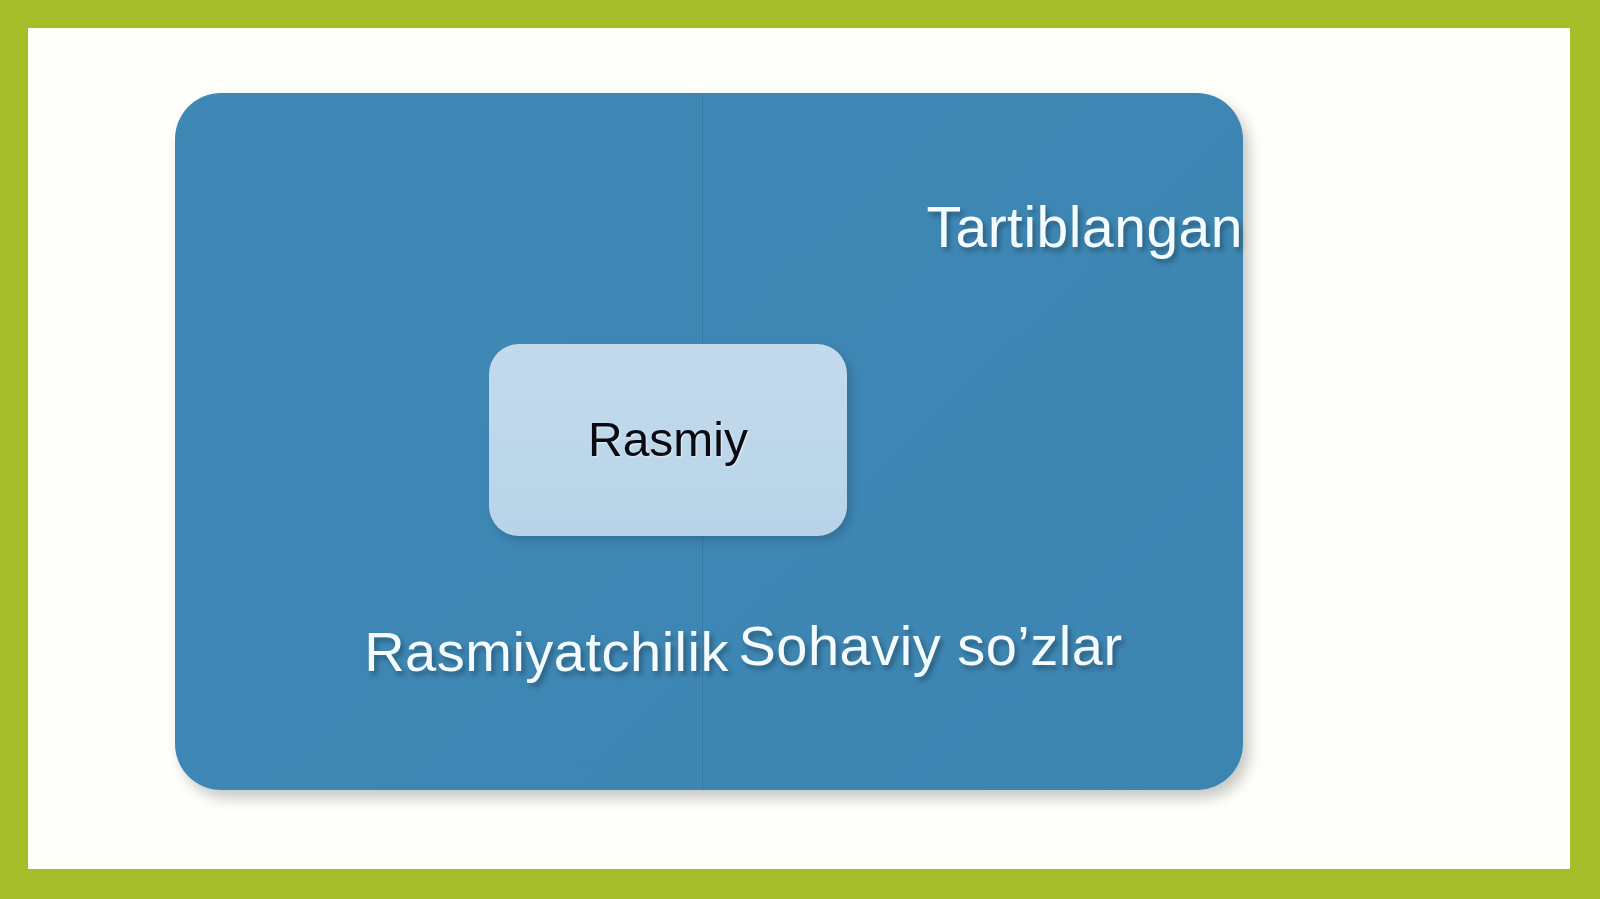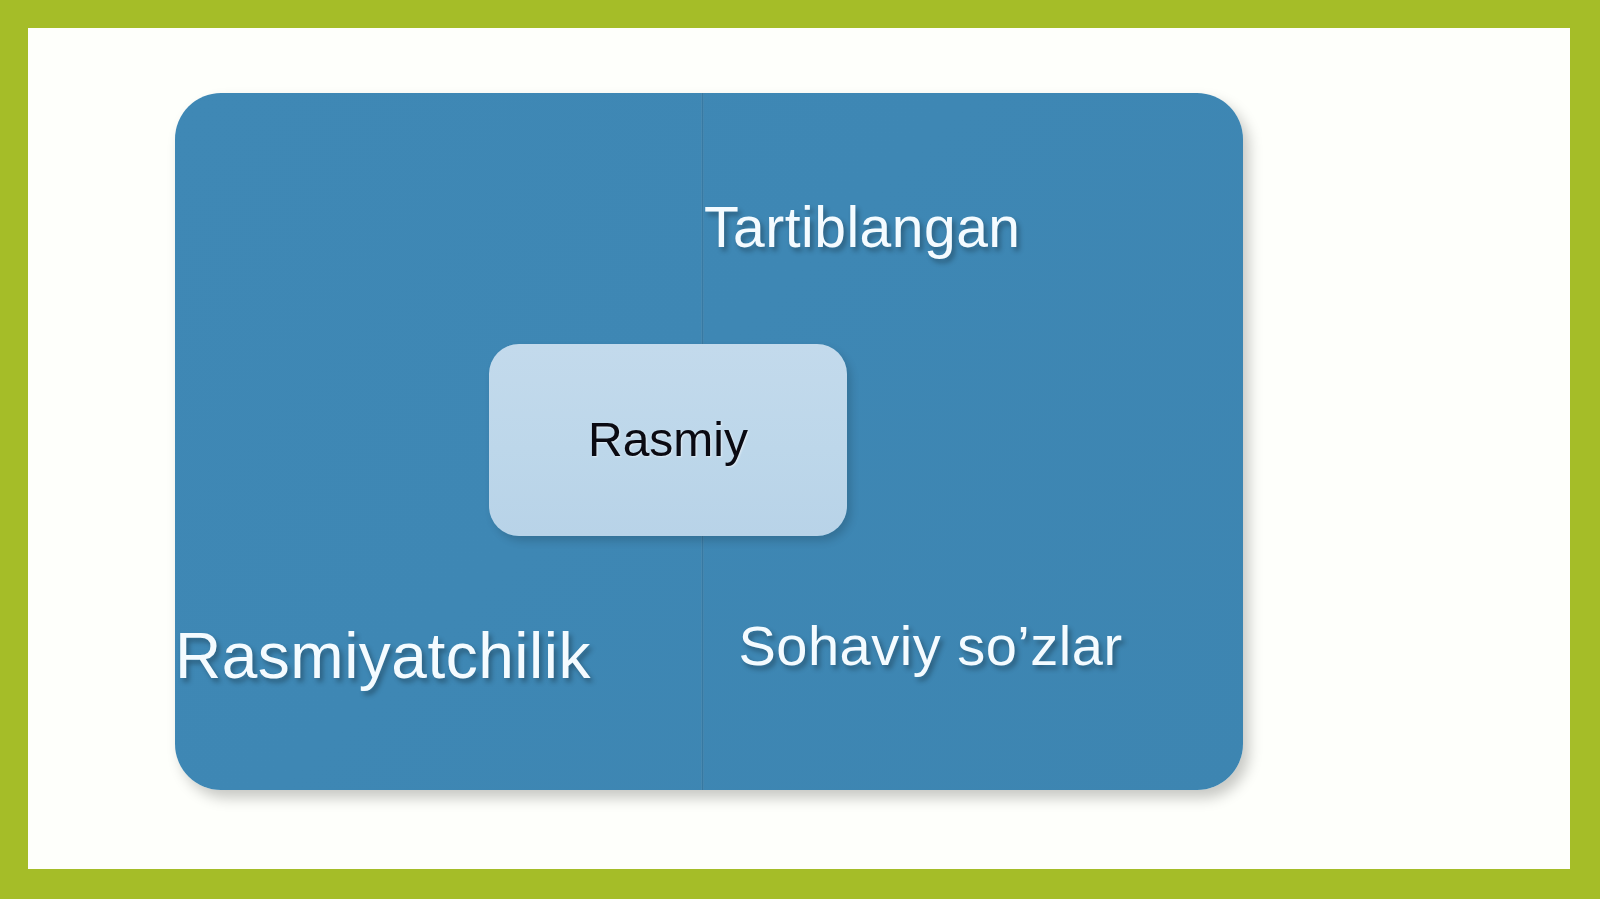--- a/index.html
+++ b/index.html
@@ -73,31 +73,32 @@
     top: 95px;
     width: 526px;
     text-align: center;
     font-size: 64px;
     line-height: 1.05;
   }
   #label-tr {                 
     left: 529px;
     top: 105px;
     width: 539px;
-    text-align: left;
+    text-align: right;
     font-size: 57px;
     line-height: 1.05;
   }
   #label-bl {                 
     left: 0px;
     top: 530px;
     width: 526px;
-    text-align: left;
-    font-size: 64px;
+    text-align: right;
+    font-size: 56px;
     line-height: 1.05;
+    padding-left: 28px;
   }
   #label-br {                 
     left: 529px;
     top: 524px;
     width: 453px;
     text-align: center;
     font-size: 56px;
     line-height: 1.05;
   }
 

